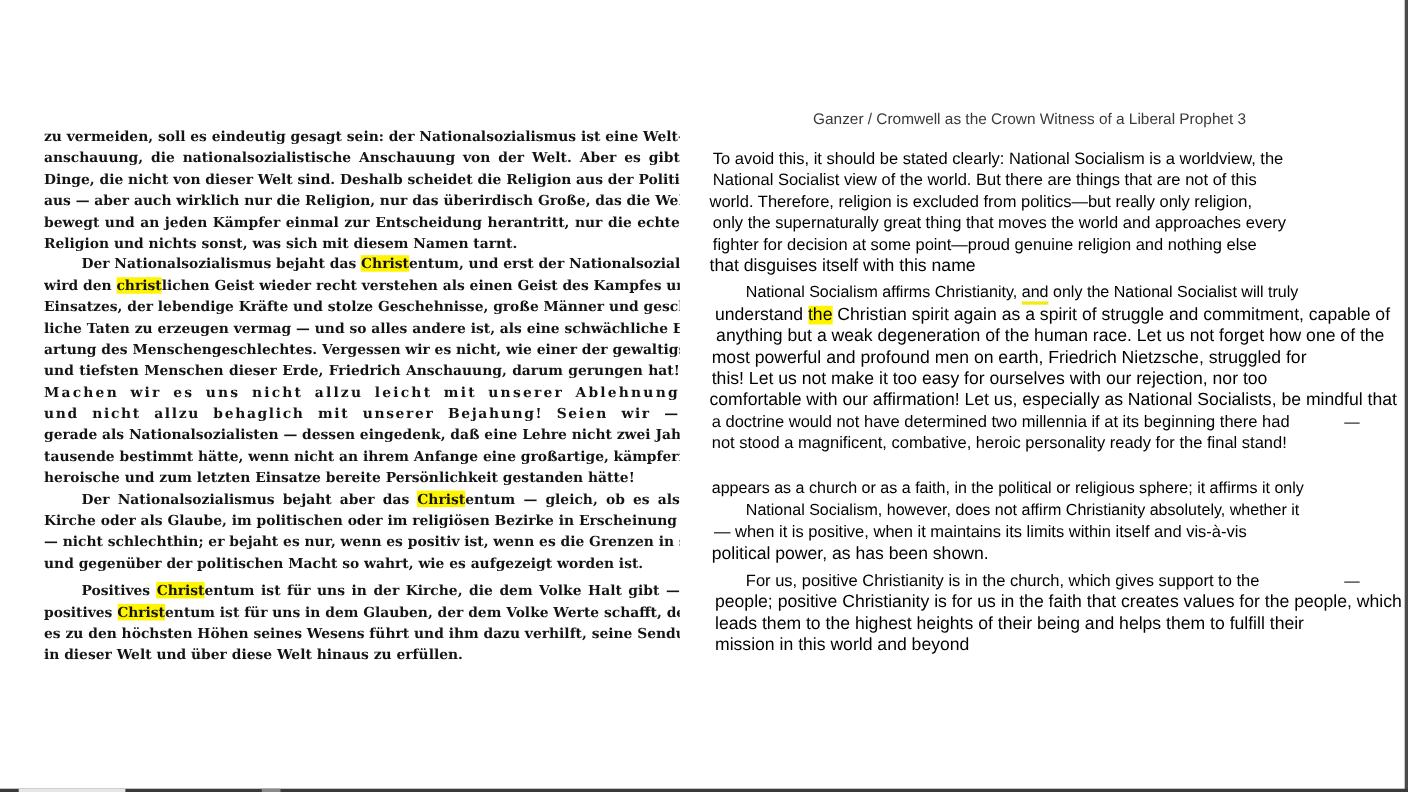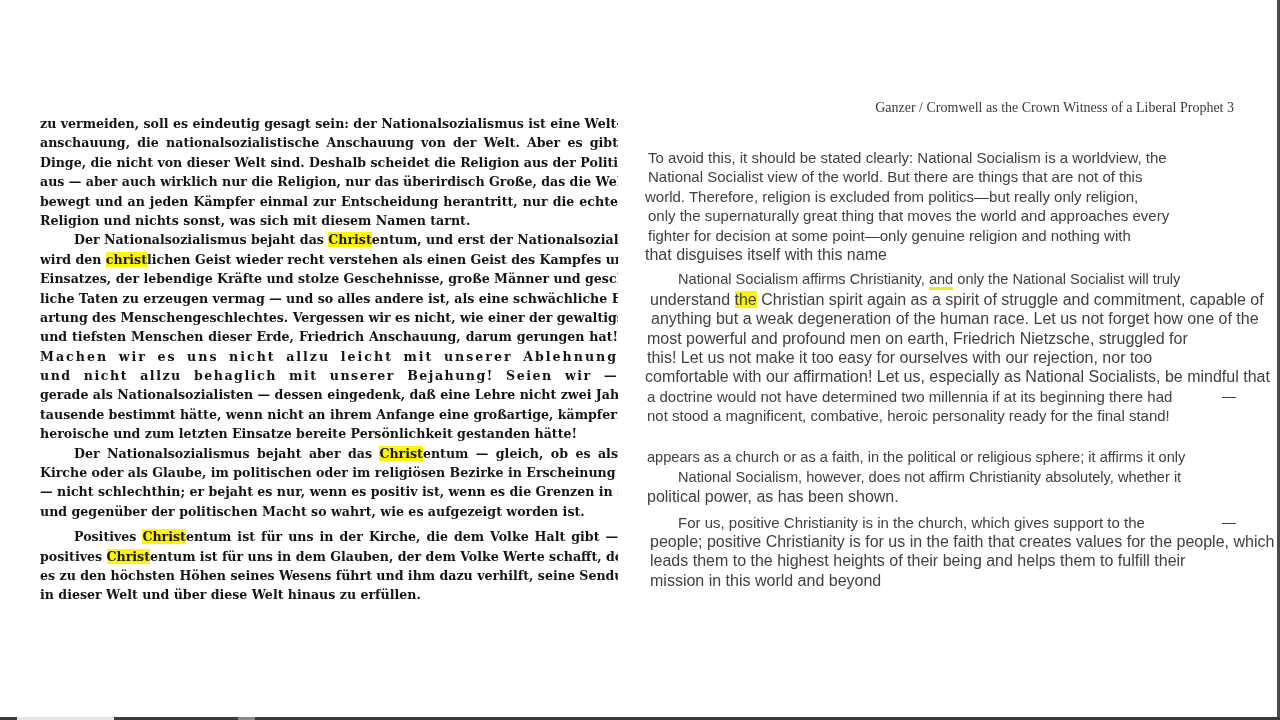--- a/index.html
+++ b/index.html
@@ -14,22 +14,22 @@
 
   .left-header { font-family:"DejaVu Serif", serif; font-weight:bold; font-size:13px; letter-spacing:1.6px; color:#111; white-space:nowrap; padding-left:22px; height:20px; }
   .left-header .num { float:right; letter-spacing:0; margin-right:4px; }
   .left-body { font-family:"DejaVu Serif", serif; font-size:12.6px; color:#141414; font-weight:bold; margin-top:14px; }
   .left-body .ln { height:19.4px; line-height:19.4px; white-space:nowrap; text-align:justify; text-align-last:justify; overflow:hidden; }
   .left-body .ln.last { text-align-last:left; }
   .left-body .ln.indent { padding-left:34px; }
   .left-body .gap { height:6px; }
   .hl { background:#fff500; }
 
-  .right-header { font-size:14px; color:#3a3a3a; text-align:right; height:20px; margin-left:-6px;font-family:Liberation Serif, serif; }
-  .right-body { margin-top:28px; color:#404040; }
+  .right-header { font-size:14px; color:#3a3a3a; text-align:center; height:20px; margin-left:-6px; }
+  .right-body { margin-top:15px; color:#000000; }
   .right-body .ln { white-space:nowrap; line-height:19.4px; height:19.4px; }
   .s15 { font-size:15px; }
   .s14 { font-size:14.6px; }
   .s12 { font-size:16px;text-align:right; }
   .s16 { font-size:16px; }
   .ind { padding-left:34px; }
   .dash { position:absolute; right:-2px; font-size:14px; }
   .uline { border-bottom:3px solid #f2ea18; }
   .rgap { height:23px; }
   .rgap2 { height:6px; }
@@ -78,36 +78,37 @@
   </div>
 </div>
 
 <div class="page-right">
   <div class="right-header">Ganzer / Cromwell as the Crown Witness of a Liberal Prophet 3</div>
   <div class="right-body" style="position:relative">
     <div class="ln s15" style="padding-left:4px">To avoid this, it should be stated clearly: National Socialism is a worldview, the</div>
     <div class="ln s15" style="padding-left:4px">National Socialist view of the world. But there are things that are not of this</div>
     <div class="ln s15" style="padding-left:1px">world. Therefore, religion is excluded from politics—but really only religion,</div>
     <div class="ln s15" style="padding-left:4px">only the supernaturally great thing that moves the world and approaches every</div>
-    <div class="ln s15" style="padding-left:4px">fighter for decision at some point—only genuine religion and nothing with</div>
+    <div class="ln s15" style="padding-left:4px">fighter for decision at some point—proud genuine religion and nothing else</div>
     <div class="ln s16" style="padding-left:1px">that disguises itself with this name</div>
 
     <div class="rgap2"></div>
     <div class="ln s14 ind"><span>National Socialism affirms Christianity, </span><span class="uline">and</span><span> only the National Socialist will truly</span></div>
     <div class="ln s12" style="padding-left:6px"><span>understand </span><span class="hl">the</span><span> Christian spirit again as a spirit of </span><span>struggle</span><span> and commitment, capable of</span></div>
     <div class="ln s12" style="padding-left:7px">anything but a weak degeneration of the human race. Let us not forget how one of the</div>
     <div class="ln s16" style="padding-left:3px">most powerful and profound men on earth, Friedrich Nietzsche, struggled for</div>
     <div class="ln s16" style="padding-left:3px">this! Let us not make it too easy for ourselves with our rejection, nor too</div>
     <div class="ln s12" style="padding-left:1px">comfortable with our affirmation! Let us, especially as National Socialists, be mindful that</div>
     <div class="ln s15" style="padding-left:3px;position:relative"><span>a doctrine would not have determined two millennia if at its beginning there had</span><span class="dash">—</span></div>
     <div class="ln s15" style="padding-left:3px">not stood a magnificent, combative, heroic personality ready for the final stand!</div>
 
     <div class="rgap"></div>
     <div class="ln s14" style="padding-left:3px">appears as a church or as a faith, in the political or religious sphere; it affirms it only</div>
     <div class="ln s14 ind">National Socialism, however, does not affirm Christianity absolutely, whether it</div>
+    <div class="ln s15" style="padding-left:5px">— when it is positive, when it maintains its limits within itself and vis-à-vis</div>
     <div class="ln s16" style="padding-left:3px">political power, as has been shown.</div>
 
     <div class="rgap2"></div>
     <div class="ln s15 ind" style="position:relative"><span>For us, positive Christianity is in the church, which gives support to the</span><span class="dash">—</span></div>
     <div class="ln s12" style="padding-left:6px">people; positive Christianity is for us in the faith that creates values for the people, which</div>
     <div class="ln s16" style="padding-left:6px">leads them to the highest heights of their being and helps them to fulfill their</div>
     <div class="ln s16" style="padding-left:6px">mission in this world and beyond</div>
   </div>
 </div>
 

